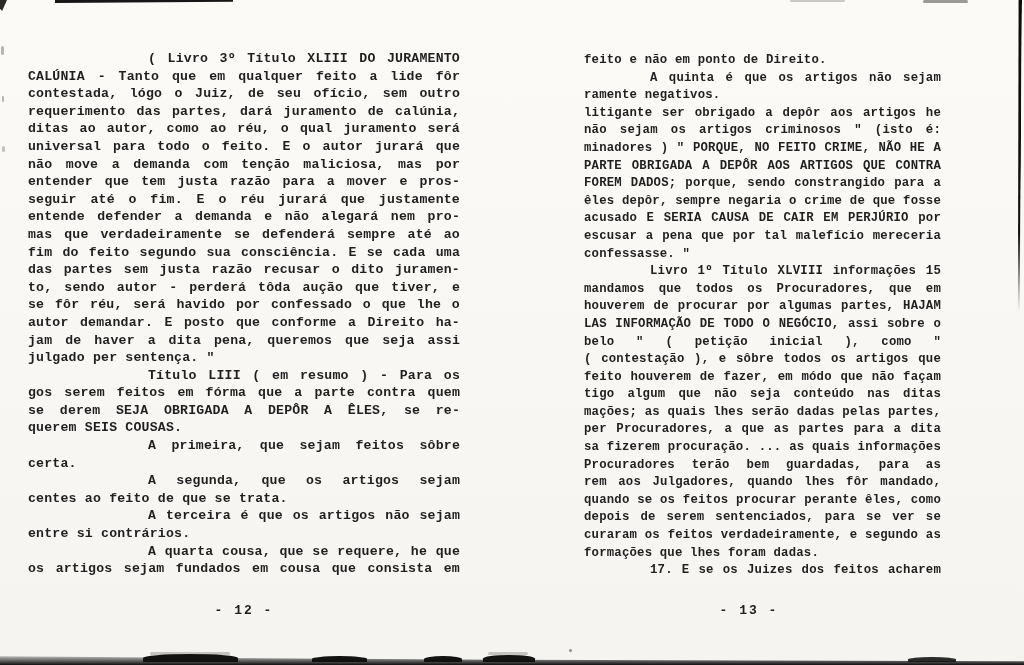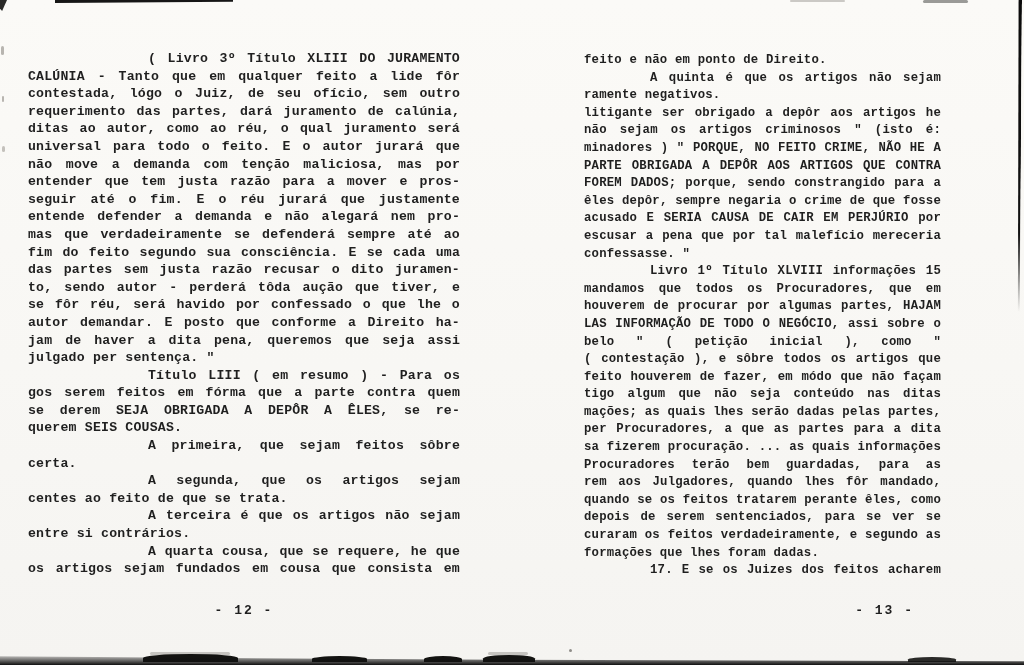--- a/index.html
+++ b/index.html
@@ -14,21 +14,21 @@
   .col-right{left:584px;top:52px;width:357px;font-size:12.3px;}
   .line{height:17.6px;line-height:17.6px;overflow:hidden;text-align:left;letter-spacing:.2px;}
   .line.fill{text-align:justify;text-align-last:justify;}
   .col-left .line.indent{padding-left:120px;}
   .col-right .line.indent{padding-left:66px;}
   .page-number{
     position:absolute;top:602px;height:18px;line-height:18px;
     font-size:13px;font-weight:700;text-align:center;letter-spacing:2px;
   }
   .pn-left{left:28px;width:432px;}
-  .pn-right{left:584px;width:330px;text-align:right;}
+  .pn-right{left:584px;width:330px;}
 
   
   .artifact{position:absolute;pointer-events:none;}
   .corner-tick{left:0;top:0;width:7px;height:11px;background:#2a2a28;
     clip-path:polygon(0 0,100% 0,30% 100%,0 80%);}
   .top-line{left:55px;top:0;width:178px;height:3px;background:#161616;
     clip-path:polygon(0 0,100% 0,100% 55%,0 100%);}
   .top-smudge-a{left:790px;top:0;width:55px;height:2px;background:#cbc9c5;border-radius:2px;}
   .top-smudge-b{left:923px;top:0;width:45px;height:3px;background:#9a9a97;border-radius:2px;}
   .right-line{left:1018px;top:0;width:4px;height:312px;
@@ -108,21 +108,21 @@
     <div class="line fill">LAS INFORMAÇÃO DE TODO O NEGÓCIO, assi sobre o li-</div>
     <div class="line fill">belo " ( petição inicial ), como " contrariedade "</div>
     <div class="line fill">( contestação ), e sôbre todos os artigos que no</div>
     <div class="line fill">feito houverem de fazer, em módo que não façam ar-</div>
     <div class="line fill">tigo algum que não seja conteúdo nas ditas infor-</div>
     <div class="line fill">mações; as quais lhes serão dadas pelas partes, ou</div>
     <div class="line fill">per Procuradores, a que as partes para a dita cou-</div>
     <div class="line fill">sa fizerem procuração. ... as quais informações os</div>
     <div class="line fill">Procuradores terão bem guardadas, para as mostra-</div>
     <div class="line fill">rem aos Julgadores, quando lhes fôr mandado, assi</div>
-    <div class="line fill">quando se os feitos tratarem perante êles, como</div>
+    <div class="line fill">quando se os feitos procurar perante êles, como</div>
     <div class="line fill">depois de serem sentenciados, para se ver se pro-</div>
     <div class="line fill">curaram os feitos verdadeiramente, e segundo as in-</div>
     <div class="line">formações que lhes foram dadas.</div>
     <div class="line indent fill">17. E se os Juizes dos feitos acharem</div>
   </div>
 
 <div class="page-number pn-left">- 12 -</div>
 <div class="page-number pn-right">- 13 -</div>
 
 <div class="artifact corner-tick"></div>

